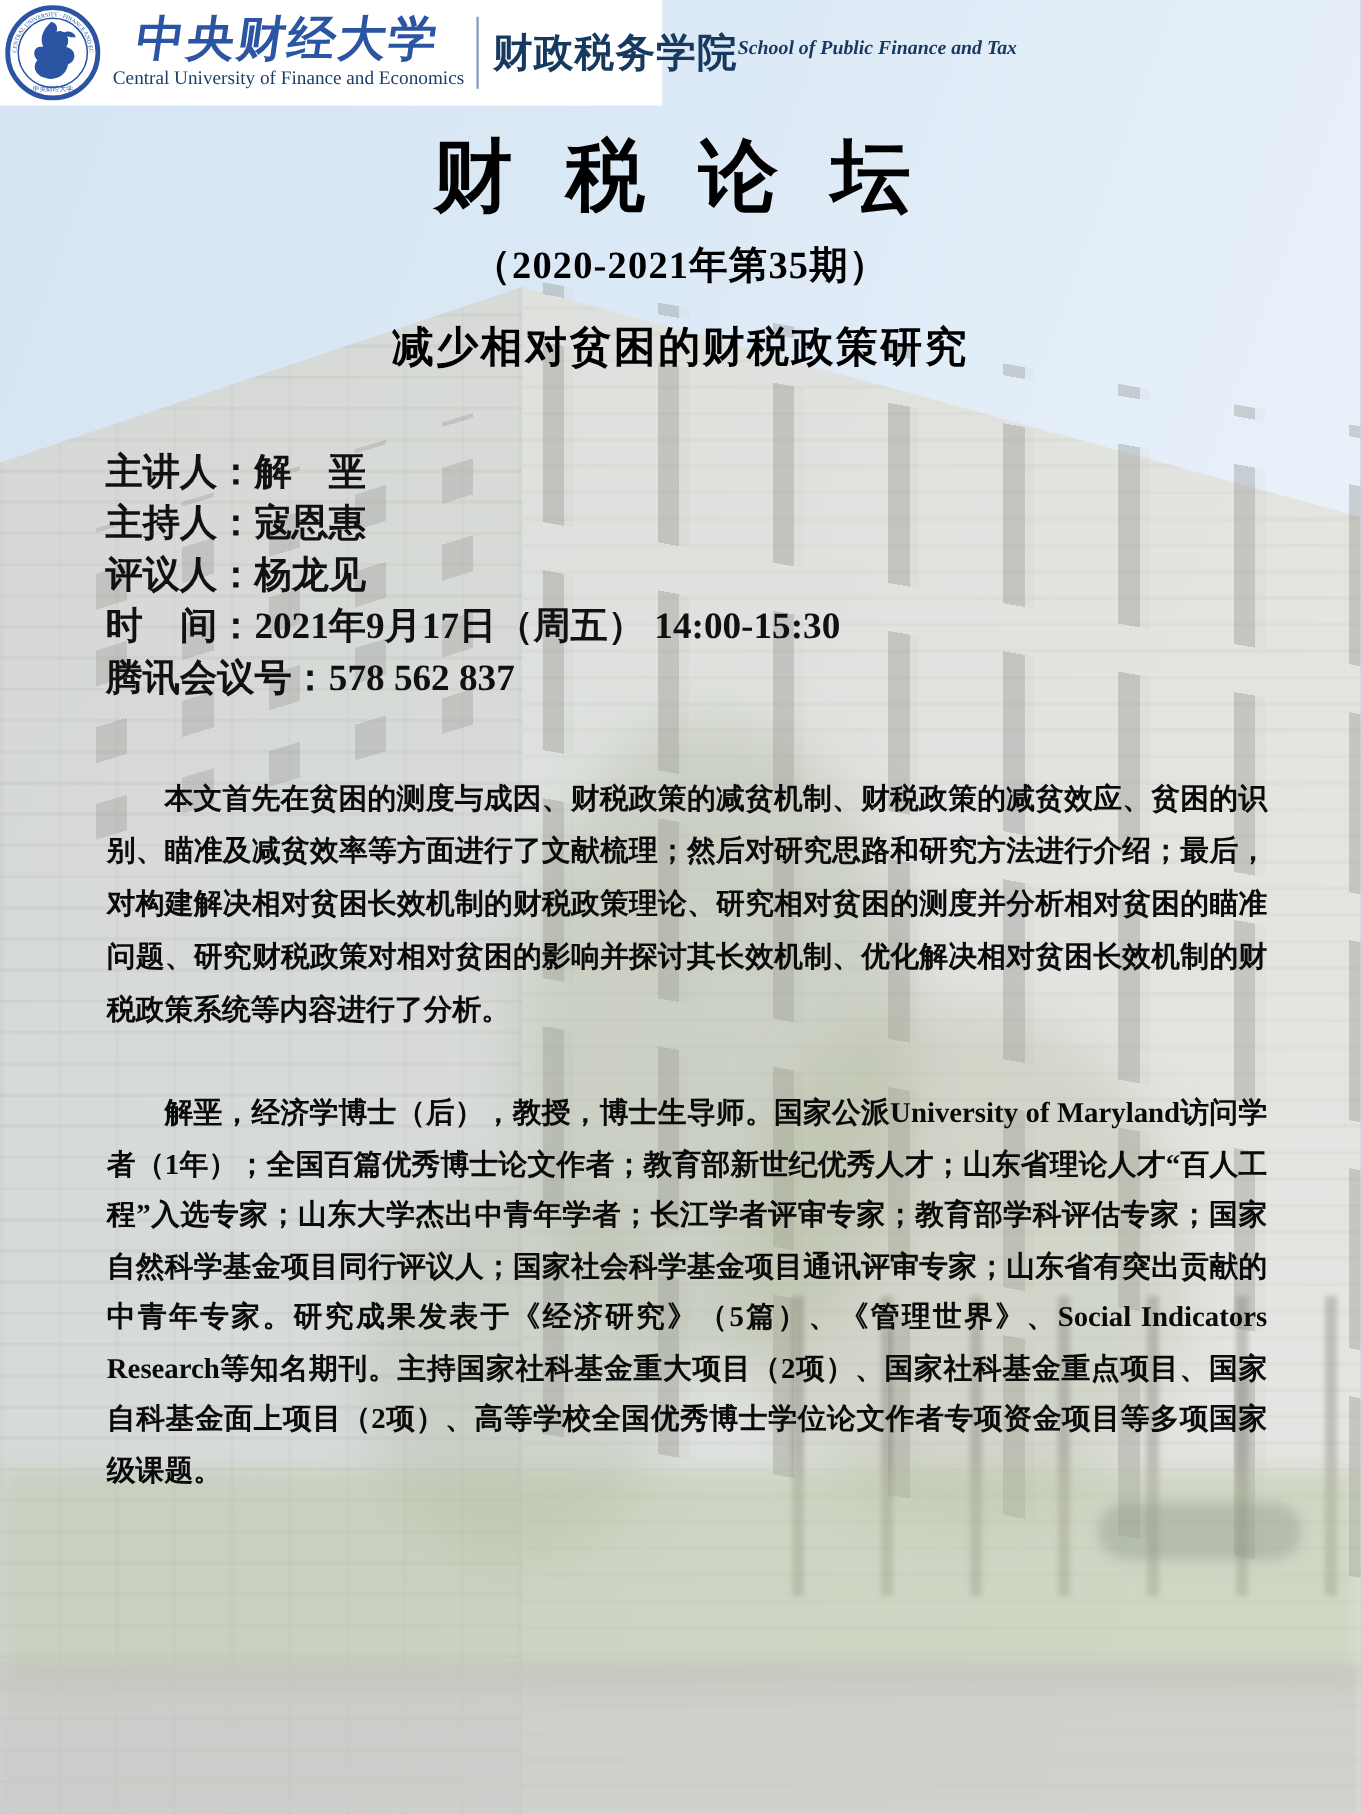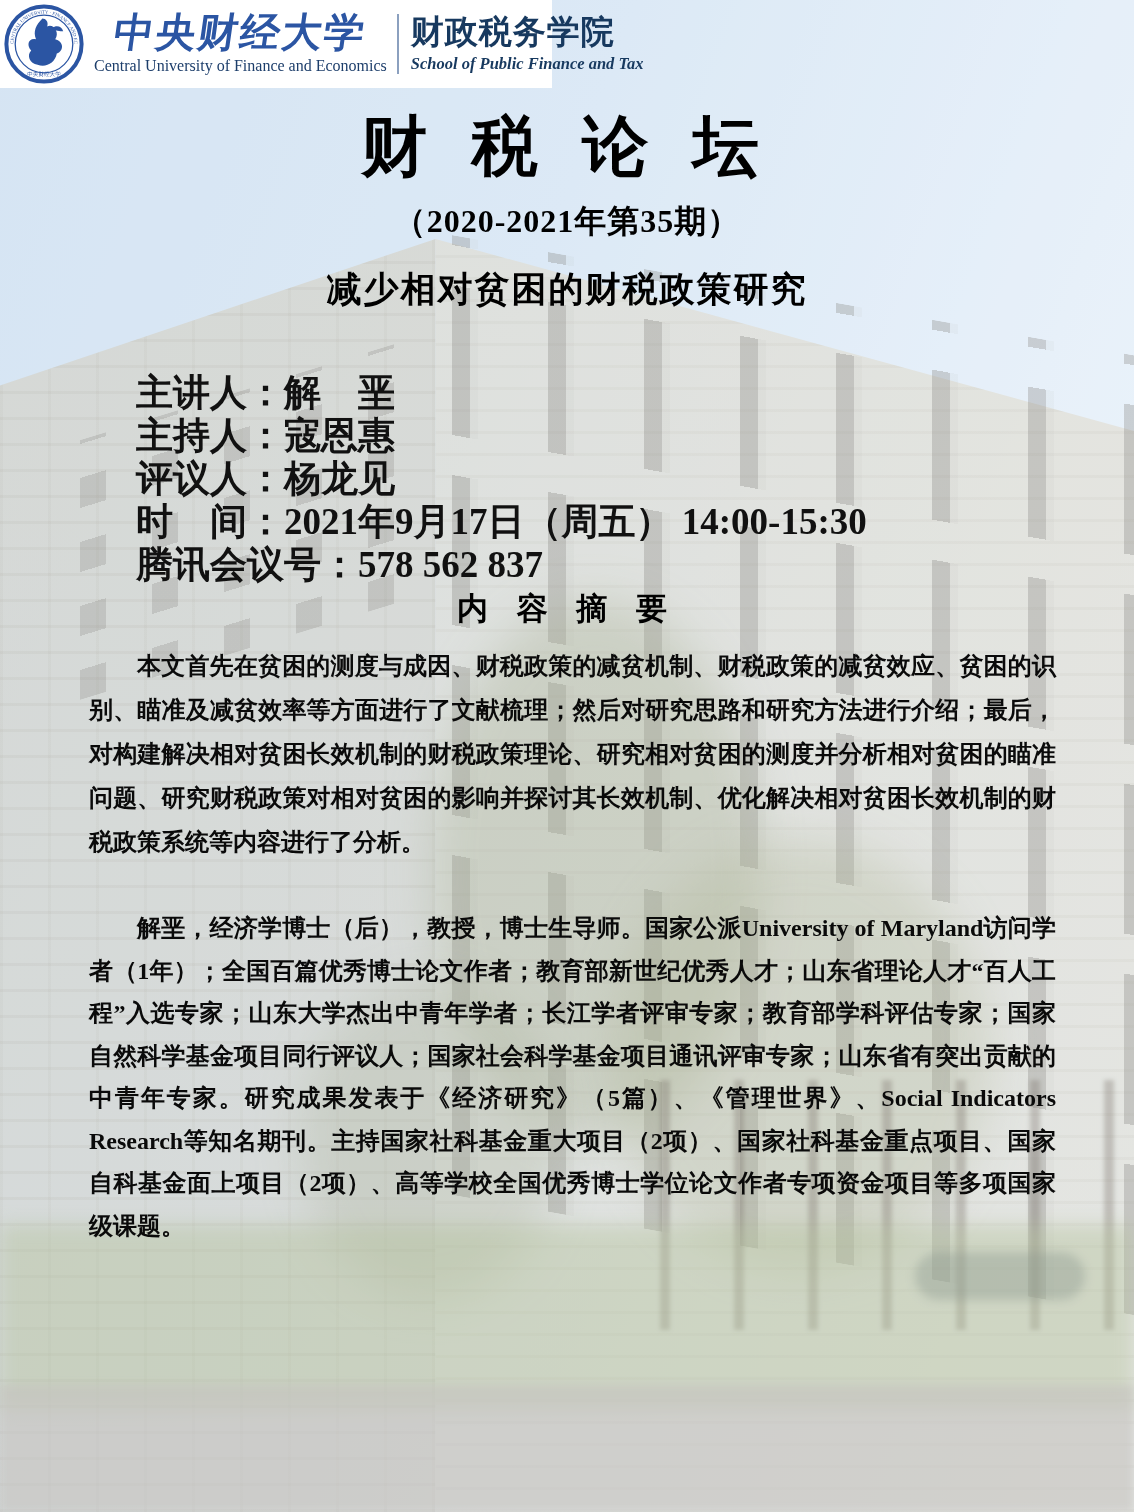--- a/index.html
+++ b/index.html
@@ -60,39 +60,39 @@
   .seal{width:80px;height:80px;margin:4px 0 4px 4px;flex:0 0 auto;}
   .univ-group{margin-left:10px;display:flex;flex-direction:column;align-items:center;}
   .univ-cn{
     font-size:40px;font-weight:bold;color:#2b55a3;line-height:40px;white-space:nowrap;
     transform:skewX(-8deg);font-family:"Liberation Serif",serif;letter-spacing:2px;
   }
   .univ-en{
     font-size:16px;color:#1d3e6b;font-family:"Liberation Serif",serif;white-space:nowrap;margin-top:4px;
   }
   .header-divider{width:2px;height:60px;background:#8ba0bf;margin:0 12px 0 10px;flex:0 0 auto;}
-  .school-group{display:flex;flex-direction:column;}
+  .school-group{display:flex;flex-direction:row;}
   .school-cn{font-size:33px;font-weight:bold;color:#17395f;line-height:36px;white-space:nowrap;letter-spacing:1px;}
   .school-en{font-size:16.5px;font-weight:bold;color:#17395f;font-family:"Liberation Serif",serif;white-space:nowrap;margin-top:4px;font-style:italic;}
 
   .txt{position:absolute;left:0;width:100%;text-align:center;}
   .main-title{
     top:102px;font-size:66px;font-weight:bold;letter-spacing:14px;
     font-family:"Liberation Serif",serif;color:#000;
   }
   .issue{
     top:200px;font-size:32px;font-weight:bold;letter-spacing:1px;
     font-family:"Liberation Serif",serif;color:#000;
   }
   .lecture-title{
     top:266px;font-size:35px;font-weight:bold;letter-spacing:2px;color:#000;
   }
   .info-block{
-    position:absolute;left:88px;top:371px;font-size:37px;font-weight:bold;line-height:43px;
-    font-family:"Liberation Serif",sans-serif;white-space:nowrap;margin-left:48px;
+    position:absolute;left:88px;top:371px;font-size:31px;font-weight:bold;line-height:43px;
+    font-family:"Liberation Serif",sans-serif;white-space:nowrap;
   }
   .abstract-heading{
     top:588px;font-size:31px;font-weight:bold;letter-spacing:10px;color:#000;
   }
   .para{
     position:absolute;left:85px;width:967px;font-size:24px;font-weight:bold;line-height:44px;
     text-align:justify;text-indent:2em;margin:4px;color:#0a0a0a;
     font-family:"Liberation Serif",sans-serif;
   }
   .abstract-body{top:640px;}
@@ -145,19 +145,18 @@
   <div class="txt lecture-title">减少相对贫困的财税政策研究</div>
 
   <div class="info-block">
     <div>主讲人：解　垩</div>
     <div>主持人：寇恩惠</div>
     <div>评议人：杨龙见</div>
     <div>时　间：2021年9月17日（周五） 14:00-15:30</div>
     <div>腾讯会议号：578 562 837</div>
   </div>
 
-  <div class="txt abstract-heading">内 容 摘 要</div>
   <p class="para abstract-body">本文首先在贫困的测度与成因、财税政策的减贫机制、财税政策的减贫效应、贫困的识别、瞄准及减贫效率等方面进行了文献梳理；然后对研究思路和研究方法进行介绍；最后，对构建解决相对贫困长效机制的财税政策理论、研究相对贫困的测度并分析相对贫困的瞄准问题、研究财税政策对相对贫困的影响并探讨其长效机制、优化解决相对贫困长效机制的财税政策系统等内容进行了分析。</p>
 
   <p class="para bio-body">解垩，经济学博士（后），教授，博士生导师。国家公派University of Maryland访问学者（1年）；全国百篇优秀博士论文作者；教育部新世纪优秀人才；山东省理论人才“百人工程”入选专家；山东大学杰出中青年学者；长江学者评审专家；教育部学科评估专家；国家自然科学基金项目同行评议人；国家社会科学基金项目通讯评审专家；山东省有突出贡献的中青年专家。研究成果发表于《经济研究》（5篇）、《管理世界》、Social Indicators Research等知名期刊。主持国家社科基金重大项目（2项）、国家社科基金重点项目、国家自科基金面上项目（2项）、高等学校全国优秀博士学位论文作者专项资金项目等多项国家级课题。</p>
 
 
 </div>
 
 </body></html>

